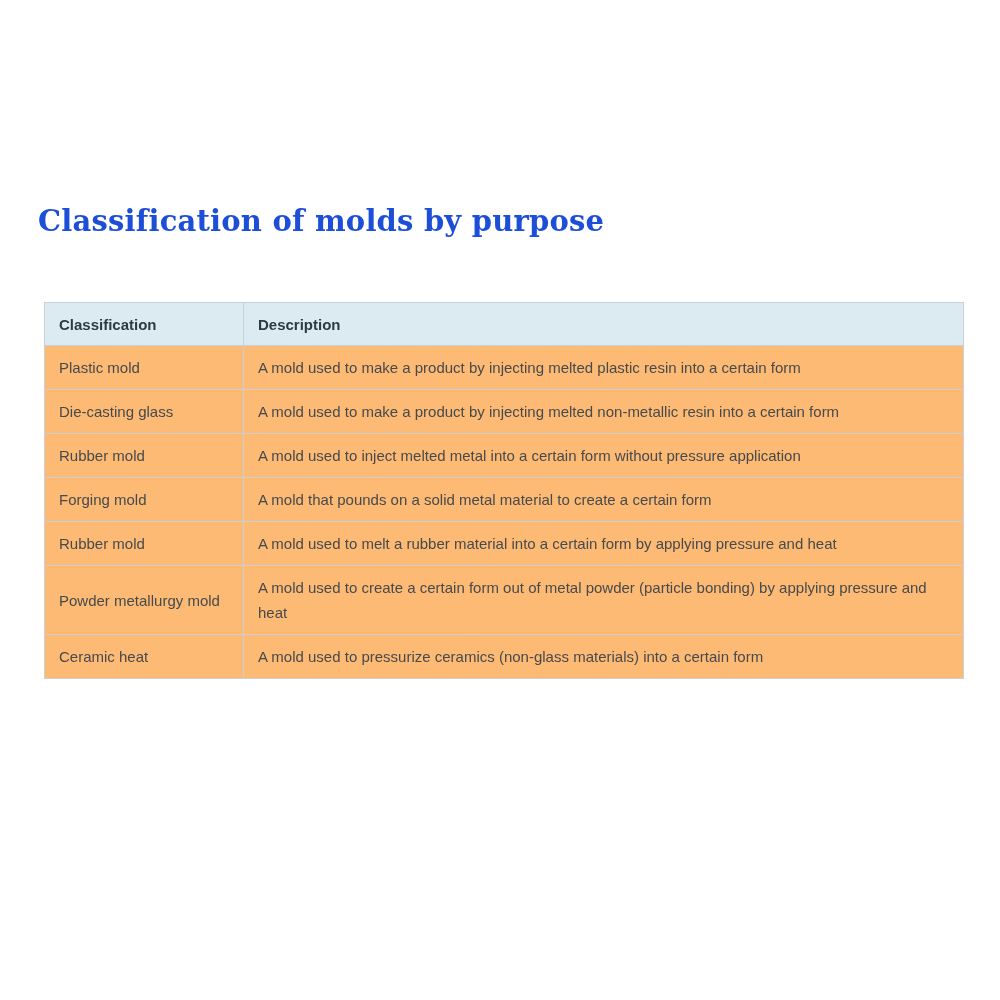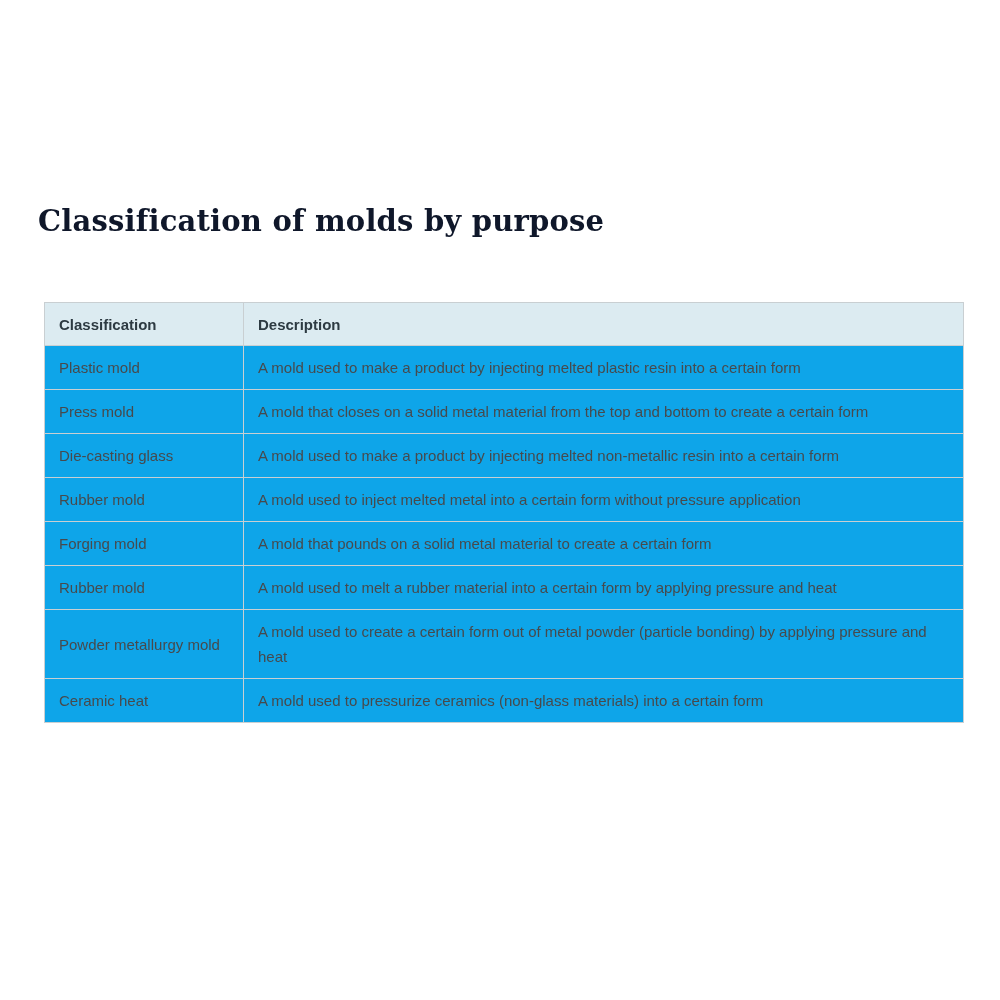--- a/index.html
+++ b/index.html
@@ -20,21 +20,21 @@
   }
 
   .page-title {
     position: absolute;
     left: 38px;
     top: 204px;
     font-family: "DejaVu Serif", "Liberation Serif", serif;
     font-weight: 700;
     font-size: 29px;
     letter-spacing: 0.2px;
-    color: #0f172a;
+    color: #1d4ed8;
   }
 
   table.molds-table {
     position: absolute;
     left: 44px;
     top: 302px;
     width: 919px;
     border-collapse: collapse;
     table-layout: fixed;
     font-size: 15px;
@@ -58,21 +58,21 @@
   table.molds-table thead th {
     background: #dcebf1;
     color: #2d3a42;
     font-weight: 700;
     height: 43px;
     padding-top: 8px;
     padding-bottom: 8px;
   }
 
   table.molds-table tbody td {
-    background: #0ea5e9;
+    background: #fdba74;
     height: 41px;
   }
 </style>
 </head>
 <body>
 
 <div class="page">
 
   <h1 class="page-title">Classification of molds by purpose</h1>
 
@@ -84,24 +84,20 @@
     <thead>
       <tr>
         <th>Classification</th>
         <th>Description</th>
       </tr>
     </thead>
     <tbody>
       <tr>
         <td>Plastic mold</td>
         <td>A mold used to make a product by injecting melted plastic resin into a certain form</td>
-      </tr>
-      <tr>
-        <td>Press mold</td>
-        <td>A mold that closes on a solid metal material from the top and bottom to create a certain form</td>
       </tr>
       <tr>
         <td>Die-casting glass</td>
         <td>A mold used to make a product by injecting melted non-metallic resin into a certain form</td>
       </tr>
       <tr>
         <td>Rubber mold</td>
         <td>A mold used to inject melted metal into a certain form without pressure application</td>
       </tr>
       <tr>

